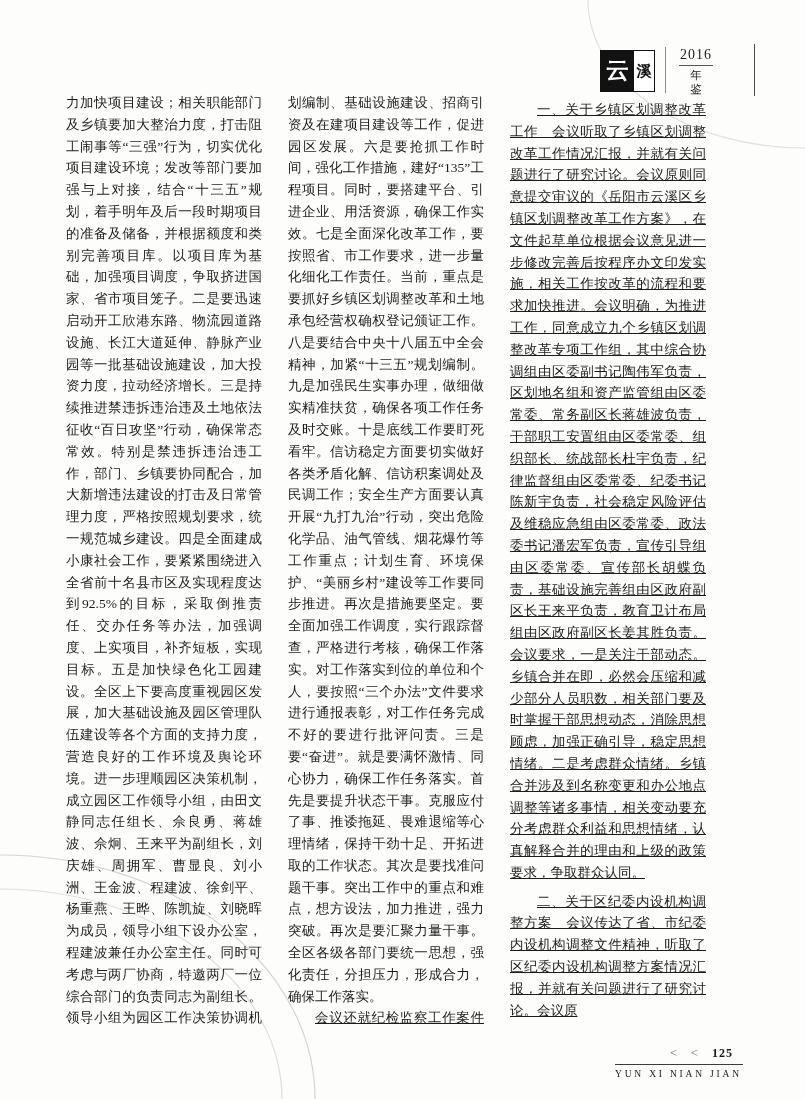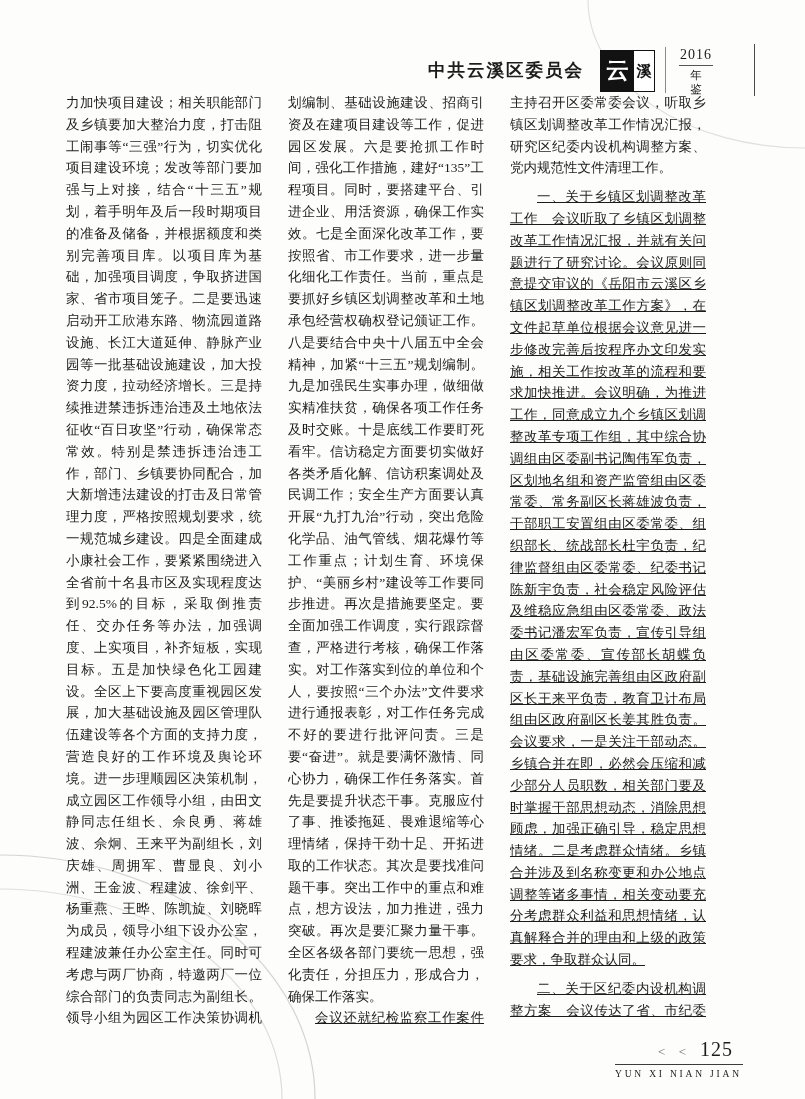--- a/index.html
+++ b/index.html
@@ -100,21 +100,21 @@
     width: 128px;
   }
   .pageno-row {
     display: flex;
     justify-content: flex-end;
     align-items: baseline;
     gap: 9px;
     padding-right: 10px;
   }
   .marks { color: #6e6e6e; font-size: 13px; letter-spacing: 5px; }
-  .pageno { font-size: 20px; font-weight: normal; letter-spacing: 1px; }
+  .pageno { font-size: 12px; font-weight: bold; letter-spacing: 1px; }
   .footer-rule { border-top: 1px solid #3c3c3c; margin: 3px 0 4px 0; }
   .romanized {
     font-size: 9.5px;
     letter-spacing: 2.8px;
     text-align: left;
     white-space: nowrap;
     color: #222;
   }
 </style>
 </head>
@@ -122,21 +122,20 @@
 
 <div class="page">
 
   <svg class="deco" viewBox="0 0 805 1099" xmlns="http://www.w3.org/2000/svg">
     <path d="M 588 0 A 217 148 0 0 0 805 148" fill="none" stroke="#e0e0e0" stroke-width="1.2"></path>
     <path d="M 0 855 A 315 244 0 0 1 315 1099" fill="none" stroke="#d4d4d4" stroke-width="1.2"></path>
     <path d="M 0 889 A 282 210 0 0 1 282 1099" fill="none" stroke="#dedede" stroke-width="1.2"></path>
   </svg>
 
   <header class="header">
-    <div class="committee">中共云溪区委员会</div>
     <div class="logo">
       <span class="logo-yun">云</span>
       <span class="logo-xi">溪</span>
     </div>
     <div class="vline"></div>
     <div class="yearblock">
       <div class="year">2016</div>
       <div class="hrule"></div>
       <div class="nian">年</div>
       <div class="jian">鉴</div>
@@ -146,21 +145,20 @@
 
   <main class="columns">
     <div class="col">
         <p class="para">力加快项目建设；相关职能部门及乡镇要加大整治力度，打击阻工闹事等“三强”行为，切实优化项目建设环境；发改等部门要加强与上对接，结合“十三五”规划，着手明年及后一段时期项目的准备及储备，并根据额度和类别完善项目库。以项目库为基础，加强项目调度，争取挤进国家、省市项目笼子。二是要迅速启动开工欣港东路、物流园道路设施、长江大道延伸、静脉产业园等一批基础设施建设，加大投资力度，拉动经济增长。三是持续推进禁违拆违治违及土地依法征收“百日攻坚”行动，确保常态常效。特别是禁违拆违治违工作，部门、乡镇要协同配合，加大新增违法建设的打击及日常管理力度，严格按照规划要求，统一规范城乡建设。四是全面建成小康社会工作，要紧紧围绕进入全省前十名县市区及实现程度达到92.5%的目标，采取倒推责任、交办任务等办法，加强调度、上实项目，补齐短板，实现目标。五是加快绿色化工园建设。全区上下要高度重视园区发展，加大基础设施及园区管理队伍建设等各个方面的支持力度，营造良好的工作环境及舆论环境。进一步理顺园区决策机制，成立园区工作领导小组，由田文静同志任组长、佘良勇、蒋雄波、佘炯、王来平为副组长，刘庆雄、周拥军、曹显良、刘小洲、王金波、程建波、徐剑平、杨重燕、王晔、陈凯旋、刘晓晖为成员，领导小组下设办公室，程建波兼任办公室主任。同时可考虑与两厂协商，特邀两厂一位综合部门的负责同志为副组长。领导小组为园区工作决策协调机构，实行月例会制，园区重大事项由领导小组研究提交由区委常委会及政府常务会议研究决定。另外，园区要着力加快扩园规</p>
       </div>
     <div class="col">
         <p class="para">划编制、基础设施建设、招商引资及在建项目建设等工作，促进园区发展。六是要抢抓工作时间，强化工作措施，建好“135”工程项目。同时，要搭建平台、引进企业、用活资源，确保工作实效。七是全面深化改革工作，要按照省、市工作要求，进一步量化细化工作责任。当前，重点是要抓好乡镇区划调整改革和土地承包经营权确权登记颁证工作。八是要结合中央十八届五中全会精神，加紧“十三五”规划编制。九是加强民生实事办理，做细做实精准扶贫，确保各项工作任务及时交账。十是底线工作要盯死看牢。信访稳定方面要切实做好各类矛盾化解、信访积案调处及民调工作；安全生产方面要认真开展“九打九治”行动，突出危险化学品、油气管线、烟花爆竹等工作重点；计划生育、环境保护、“美丽乡村”建设等工作要同步推进。再次是措施要坚定。要全面加强工作调度，实行跟踪督查，严格进行考核，确保工作落实。对工作落实到位的单位和个人，要按照“三个办法”文件要求进行通报表彰，对工作任务完成不好的要进行批评问责。三是要“奋进”。就是要满怀激情、同心协力，确保工作任务落实。首先是要提升状态干事。克服应付了事、推诿拖延、畏难退缩等心理情绪，保持干劲十足、开拓进取的工作状态。其次是要找准问题干事。突出工作中的重点和难点，想方设法，加力推进，强力突破。再次是要汇聚力量干事。全区各级各部门要统一思想，强化责任，分担压力，形成合力，确保工作落实。</p>
         <p class="para indent">会议还就纪检监察工作案件处理情况进行了通报。</p>
       </div>
     <div class="col">
-        <p class="para">主持召开区委常委会议，听取乡镇区划调整改革工作情况汇报，研究区纪委内设机构调整方案、党内规范性文件清理工作。</p>
         <p class="para indent gap-sm">一、关于乡镇区划调整改革工作　会议听取了乡镇区划调整改革工作情况汇报，并就有关问题进行了研究讨论。会议原则同意提交审议的《岳阳市云溪区乡镇区划调整改革工作方案》，在文件起草单位根据会议意见进一步修改完善后按程序办文印发实施，相关工作按改革的流程和要求加快推进。会议明确，为推进工作，同意成立九个乡镇区划调整改革专项工作组，其中综合协调组由区委副书记陶伟军负责，区划地名组和资产监管组由区委常委、常务副区长蒋雄波负责，干部职工安置组由区委常委、组织部长、统战部长杜宇负责，纪律监督组由区委常委、纪委书记陈新宇负责，社会稳定风险评估及维稳应急组由区委常委、政法委书记潘宏军负责，宣传引导组由区委常委、宣传部长胡蝶负责，基础设施完善组由区政府副区长王来平负责，教育卫计布局组由区政府副区长姜其胜负责。会议要求，一是关注干部动态。乡镇合并在即，必然会压缩和减少部分人员职数，相关部门要及时掌握干部思想动态，消除思想顾虑，加强正确引导，稳定思想情绪。二是考虑群众情绪。乡镇合并涉及到名称变更和办公地点调整等诸多事情，相关变动要充分考虑群众利益和思想情绪，认真解释合并的理由和上级的政策要求，争取群众认同。</p>
         <p class="para indent gap-sm">二、关于区纪委内设机构调整方案　会议传达了省、市纪委内设机构调整文件精神，听取了区纪委内设机构调整方案情况汇报，并就有关问题进行了研究讨论。会议原</p>
       </div>
   </main>
 
   <footer class="footer">
     <div class="pageno-row">
       <span class="marks">&lt; &lt;</span>
       <span class="pageno">125</span>
     </div>

